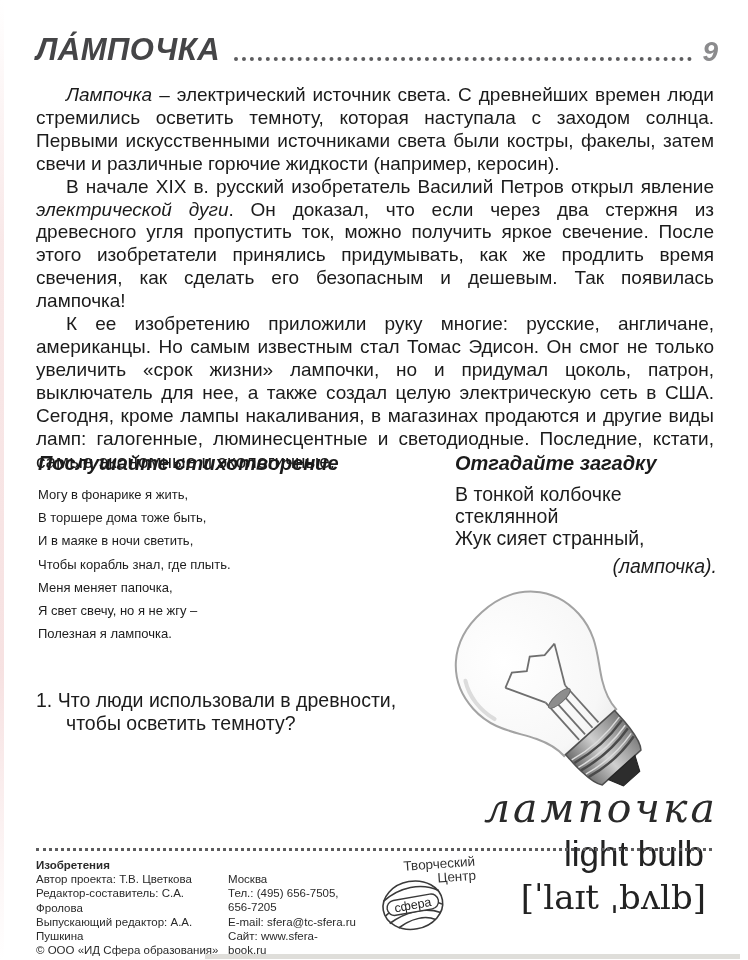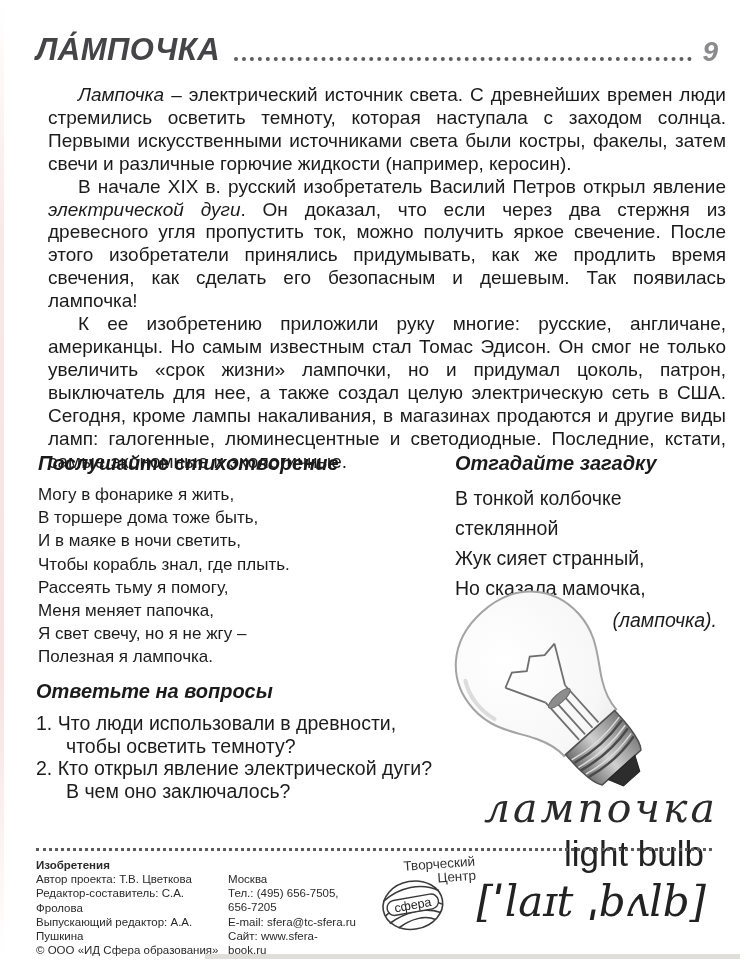--- a/index.html
+++ b/index.html
@@ -17,58 +17,58 @@
 
   
   .header { position:absolute; left:36px; top:32px; width:682px;
     display:flex; align-items:flex-end; }
   .page-title { font-size:31px; font-weight:bold; font-style:italic;
     color:#454547; letter-spacing:.5px; white-space:nowrap; }
   .leader { flex:1; border-bottom:4px dotted #5d5d5f; margin:0 10px 7px 14px; height:0; }
   .page-number { font-size:28px; font-style:italic; color:#8b8b8d; font-weight:bold; padding-bottom:0; }
 
   
-  .intro { position:absolute; left:48px; top:84px; width:678px;
+  .intro { position:absolute; left:36px; top:84px; width:678px;
     font-size:19px; line-height:22.9px; text-align:justify; color:#1b1b1b; }
   .intro p { text-indent:30px; }
   .ital { font-style:italic; }
 
   
   .watermark { position:absolute; left:44px; top:448px; width:700px;
     font-size:57px; font-weight:bold; letter-spacing:2px; white-space:nowrap;
     color:#f1f1f1; text-shadow:2px 3px 3px #d2d2d2, -1px -1px 0 #e6e6e6;
     z-index:0; pointer-events:none; }
 
   .content-layer { position:relative; z-index:1; }
 
   
   .col-heading { font-size:20px; font-weight:bold; font-style:italic; color:#1b1b1b;
     margin-bottom:8px; }
   .poem-block { position:absolute; left:38px; top:452px; width:390px; }
-  .poem-lines { font-size:17px; line-height:23.2px; }
+  .poem-lines { font-size:13px; line-height:23.2px; }
   .riddle-block { position:absolute; left:455px; top:452px; width:262px; }
-  .riddle-lines { font-size:19.5px; line-height:30px; }
+  .riddle-lines { font-size:19.5px; line-height:22px; }
   .riddle-answer { font-style:italic; text-align:right; margin-top:6px; font-size:19.5px; }
 
   
   .questions-block { position:absolute; left:36px; top:680px; width:405px; }
   .q-list { margin-top:9px; font-size:19.5px; line-height:22.5px; }
   .q-item { padding-left:30px; text-indent:-30px; }
 
   
   .bulb-wrap { position:absolute; left:432px; top:584px; width:230px; height:235px; }
   .bulb-wrap svg { overflow:visible; }
 
   
   .vocab { position:absolute; left:440px; top:788px; width:278px; text-align:right; }
   .vocab-ru { font-family:"DejaVu Serif", serif; font-style:italic; font-size:41px;
     color:#2a2a2a; letter-spacing:3px; line-height:1; }
   .vocab-en { font-size:35px; color:#222; line-height:1.2; padding-right:14px; margin-top:4px;text-align:right; }
-  .vocab-ipa { font-family:"DejaVu Serif", serif; font-size:42px; color:#222;
-    line-height:1.2; padding-right:12px; margin-top:2px;font-style:italic; }
+  .vocab-ipa { font-family:"DejaVu Serif", serif; font-size:34px; color:#222;
+    line-height:1.2; padding-right:12px; margin-top:2px; }
 
   
   .footer-rule { position:absolute; left:36px; top:848px; width:676px;
     border-top:3px dotted #5d5d5f; height:0; }
   .footer { position:absolute; left:36px; top:858px; width:680px; display:flex;
     font-size:11.5px; line-height:14.2px; color:#2a2a2a; }
   .f-col1 { width:192px; }
   .f-col2 { width:128px; padding-top:14px; }
   .f-series { font-weight:bold; }
   .f-logo { position:relative; width:100px; margin-left:24px; margin-top:-2px;
@@ -95,42 +95,38 @@
       <p>К ее изобретению приложили руку многие: русские, англичане, американцы. Но самым известным стал Томас Эдисон. Он смог не только увеличить «срок жизни» лампочки, но и придумал цоколь, патрон, выключатель для нее, а также создал целую электрическую сеть в США. Сегодня, кроме лампы накаливания, в магазинах продаются и другие виды ламп: галогенные, люминесцентные и светодиодные. Последние, кстати, самые экономные и экологичные.</p>
     </div>
 
     <div class="poem-block">
       <div class="col-heading">Послушайте стихотворение</div>
       <div class="poem-lines">
         <div>Могу в фонарике я жить,</div>
         <div>В торшере дома тоже быть,</div>
         <div>И в маяке в ночи светить,</div>
         <div>Чтобы корабль знал, где плыть.</div>
-        <div>Рассеять тьму я помогу,</div>
         <div>Меня меняет папочка,</div>
         <div>Я свет свечу, но я не жгу –</div>
         <div>Полезная я лампочка.</div>
       </div>
     </div>
 
     <div class="riddle-block">
       <div class="col-heading">Отгадайте загадку</div>
       <div class="riddle-lines">
         <div>В тонкой колбочке стеклянной</div>
         <div>Жук сияет странный,</div>
-        <div>Но сказала мамочка,</div>
       </div>
       <div class="riddle-answer">(лампочка).</div>
     </div>
 
     <div class="questions-block">
-      <div class="col-heading">Ответьте на вопросы</div>
       <div class="q-list">
         <div class="q-item"><span>1.</span> <span>Что люди использовали в древности, чтобы осветить темноту?</span></div>
-        <div class="q-item"><span>2.</span> <span>Кто открыл явление электрической дуги? В чем оно заключалось?</span></div>
       </div>
     </div>
 
     <div class="bulb-wrap">
       <svg width="230" height="235" viewBox="0 0 230 235">
         <defs>
           <linearGradient id="baseGrad" x1="0" y1="0" x2="1" y2="0">
             <stop offset="0" stop-color="#6e6e6e"></stop>
             <stop offset="0.45" stop-color="#cfcfcf"></stop>
             <stop offset="1" stop-color="#7a7a7a"></stop>

